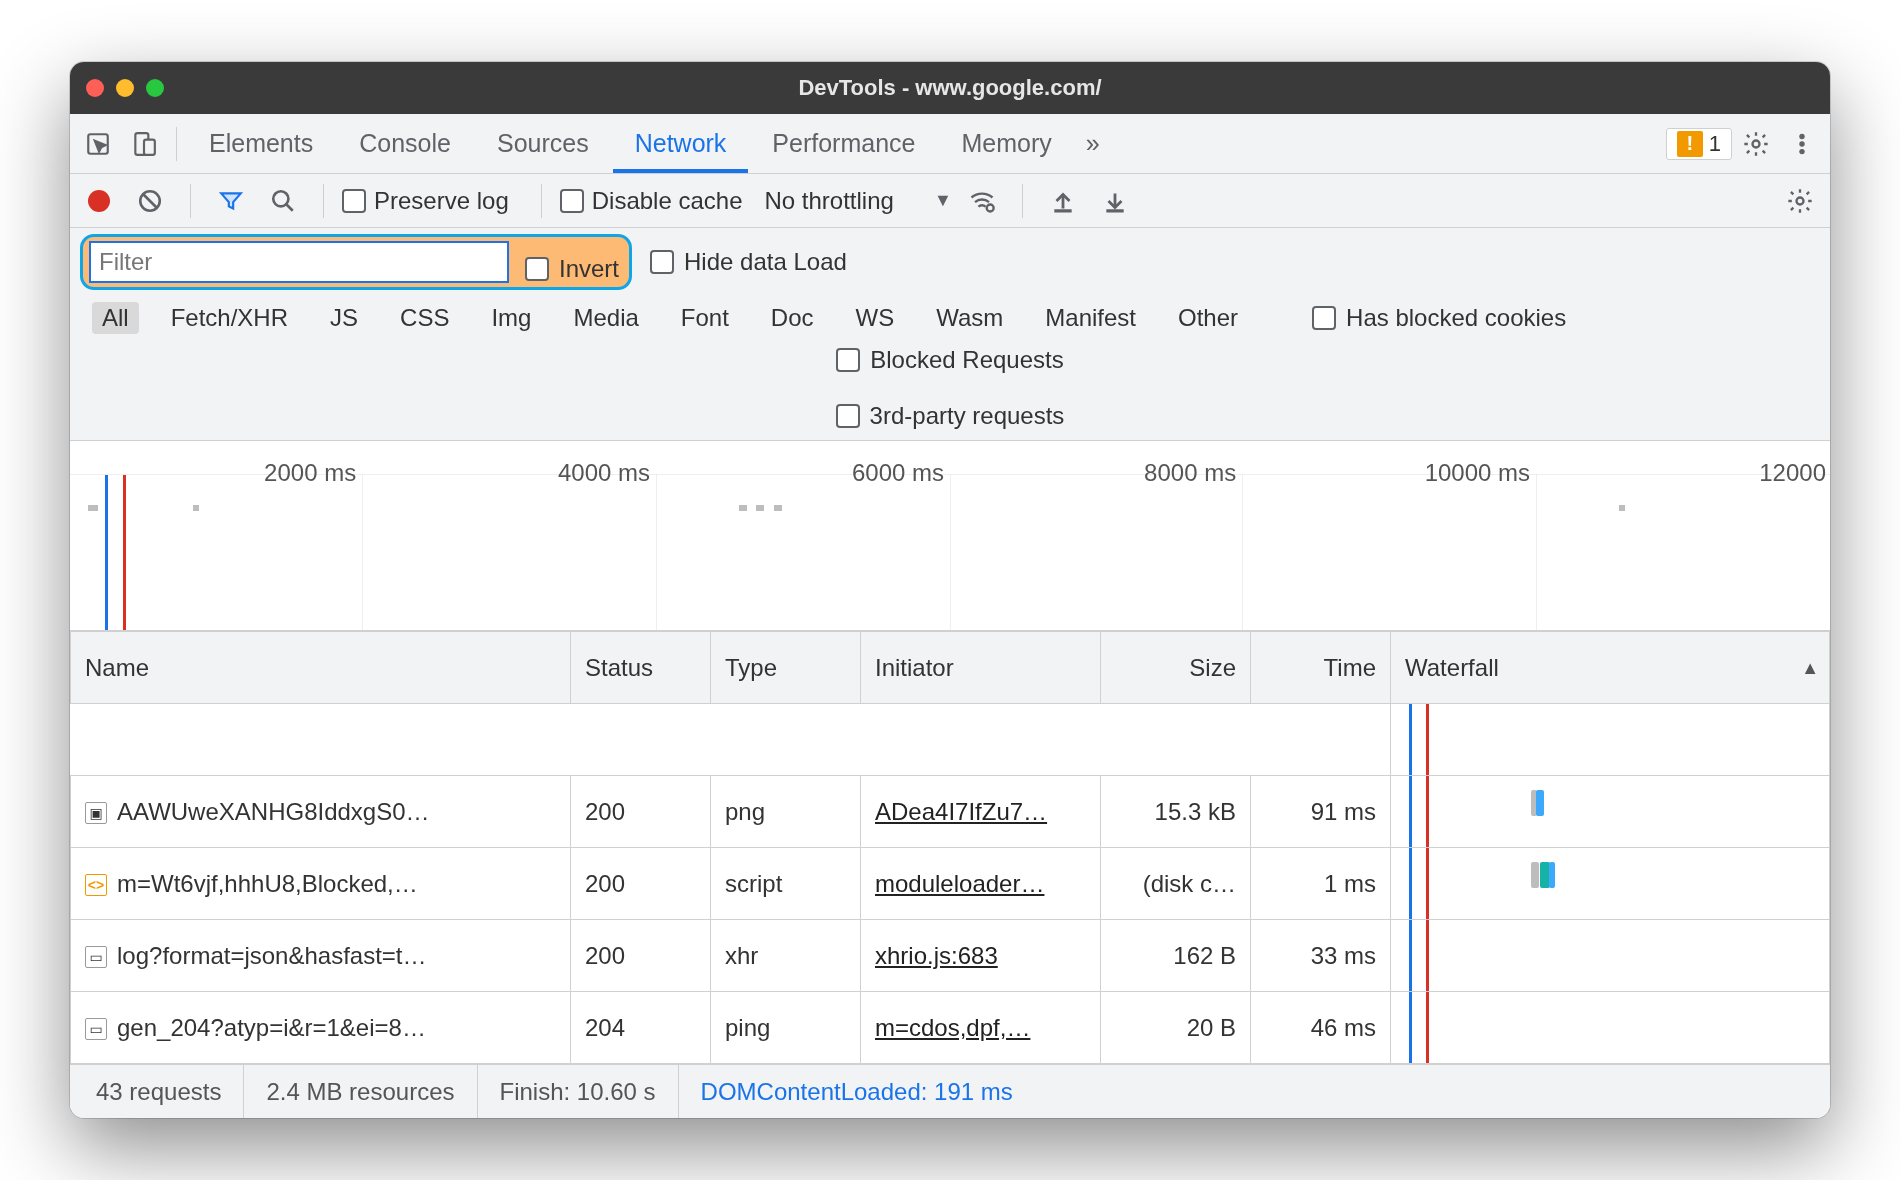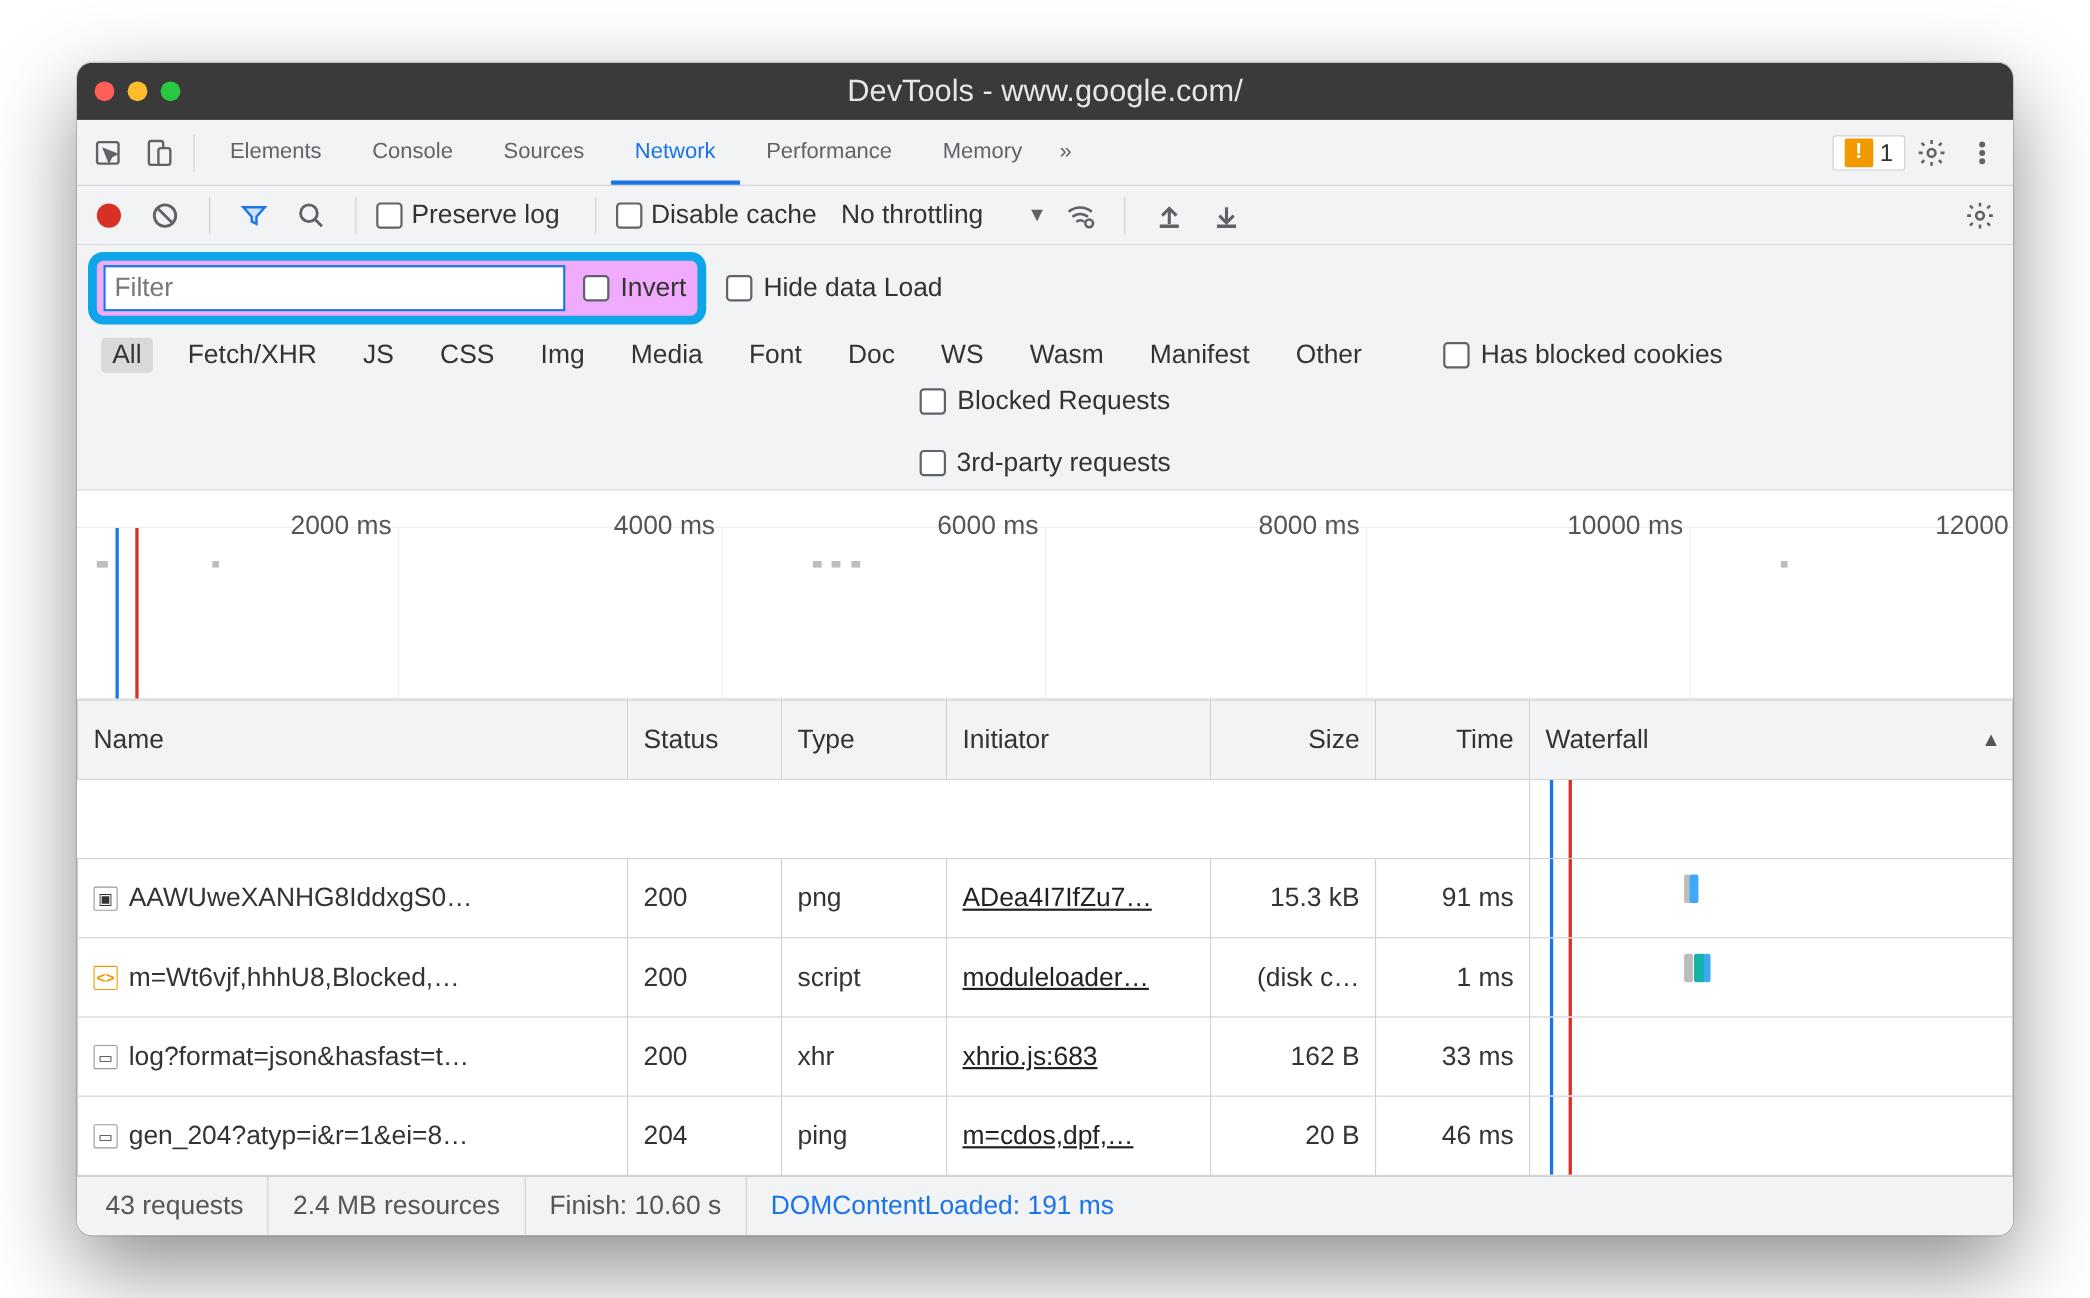--- a/index.html
+++ b/index.html
@@ -29,42 +29,42 @@
     position: relative;
   }
   .traffic-lights { display: flex; gap: 12px; }
   .tl { width: 18px; height: 18px; border-radius: 50%; }
   .tl.red { background: #ff5f57; }
   .tl.yellow { background: #febc2e; }
   .tl.green { background: #28c840; }
   .title {
     position: absolute; left: 0; right: 0;
     text-align: center;
-    color: #e6e6e6; font-weight: 400; font-size: 28px;
+    color: #e6e6e6; font-weight: 700; font-size: 22px;
     pointer-events: none;
   }
   
   .tabstrip {
     height: 60px;
     display: flex;
     align-items: center;
     padding: 0 6px;
     border-bottom: 1px solid #d0d0d0;
     background: #f1f3f4;
     gap: 2px;
   }
   .icon-btn {
     width: 44px; height: 44px;
     display:flex; align-items:center; justify-content:center;
     color:#5f6368; border-radius:4px;
   }
   .tab {
     padding: 0 22px; height: 100%;
     display:flex; align-items:center;
-    color:#5f6368; font-size: 20px;
+    color:#5f6368; font-size: 25px;
   }
   .tab.active { color:#1a73e8; box-shadow: inset 0 -4px 0 #1a73e8; }
   .tab-sep { width: 1px; height: 34px; background:#cfcfcf; margin: 0 8px; }
   .badge-warn {
     display:flex; align-items:center; gap:6px;
     background:#fff; border:1px solid #d0d0d0; border-radius:3px;
     padding: 2px 10px; font-size:22px; color:#333;
     margin-left:auto;
   }
   .badge-warn .sq { width:26px; height:26px; background:#f29900; color:#fff; display:flex; align-items:center; justify-content:center; font-weight:700; border-radius:2px; font-size:20px;}
@@ -84,24 +84,24 @@
     width:24px; height:24px; border:2px solid #5f6368; border-radius:4px; background:#fff;
   }
   .lbl { margin-right: 14px; }
   .throttle { display:flex; align-items:center; gap:8px; color:#333; }
   .caret-down { font-size:18px; color:#5f6368; }
   .toolbar-right { margin-left:auto; display:flex; align-items:center; gap:4px; }
   
   .filters-wrap { background:#f1f3f4; border-bottom:1px solid #d0d0d0; padding: 6px 10px 10px 10px; }
   .filter-row1 { display:flex; align-items:center; gap:18px; }
   .filter-highlight {
-    display:flex; align-items:center; gap:16px;
-    border:8px solid #0ea5e9; border-radius:14px;
+    display:flex; align-items:flex-end; gap:16px;
+    border:3px solid #0ea5e9; border-radius:14px;
     padding: 4px 10px 4px 6px;
-    background:#f0abfc;
+    background:#fdba74;
   }
   .filter-input {
     width: 420px; height: 42px;
     border:2px solid #1a73e8;
     font-size:24px; padding: 0 8px; color:#333; background:#fff;
   }
   .filter-input::placeholder { color:#777; }
   .inline-check { display:flex; align-items:center; gap:10px; font-size:24px; color:#333;}
   .filter-row2 { display:flex; align-items:center; gap:22px; margin-top:12px; flex-wrap:wrap; font-size:24px; color:#333;padding-left:12px;}
   .pill { padding: 2px 10px; border-radius:4px; }

